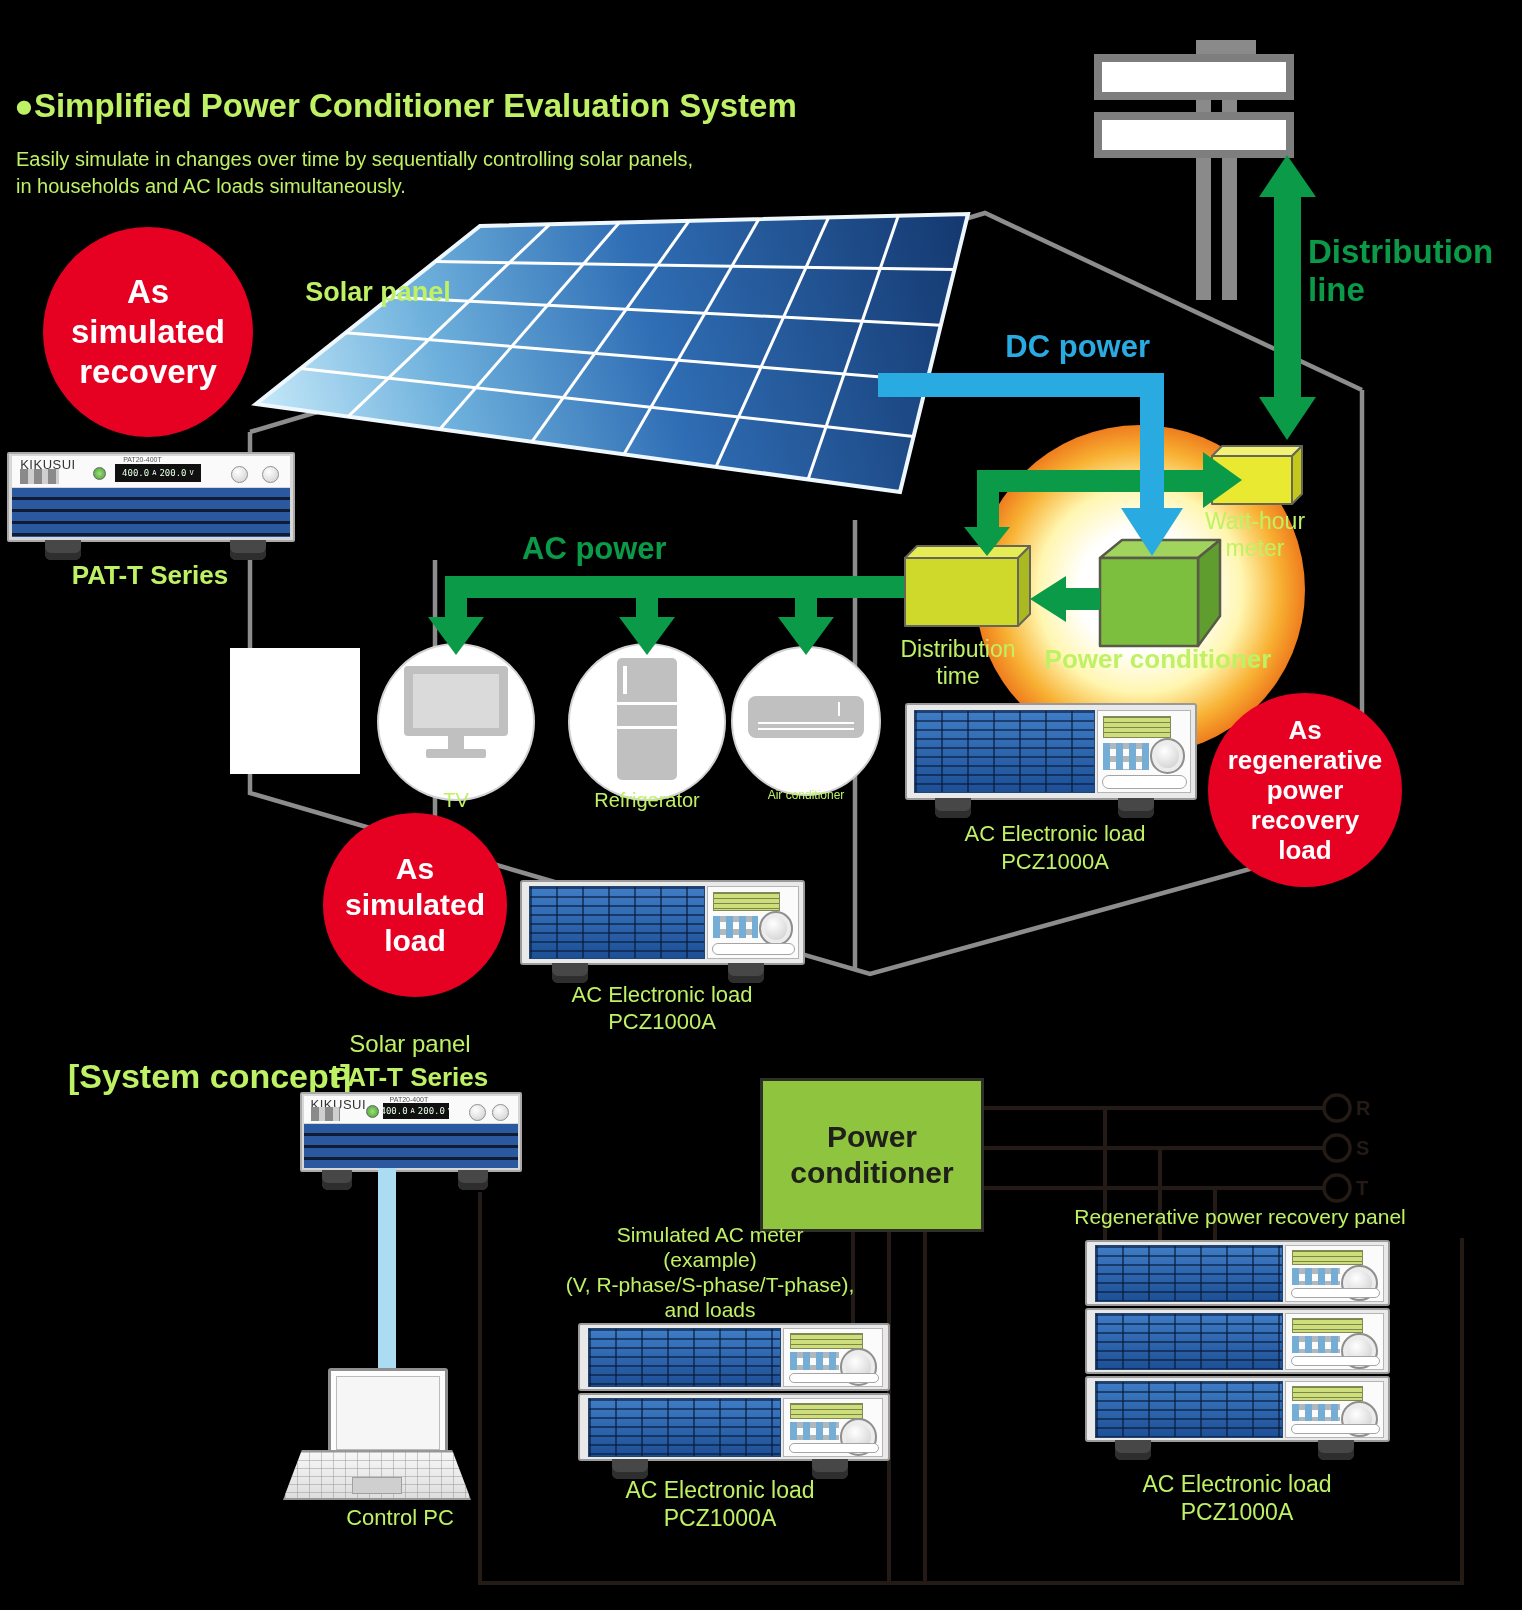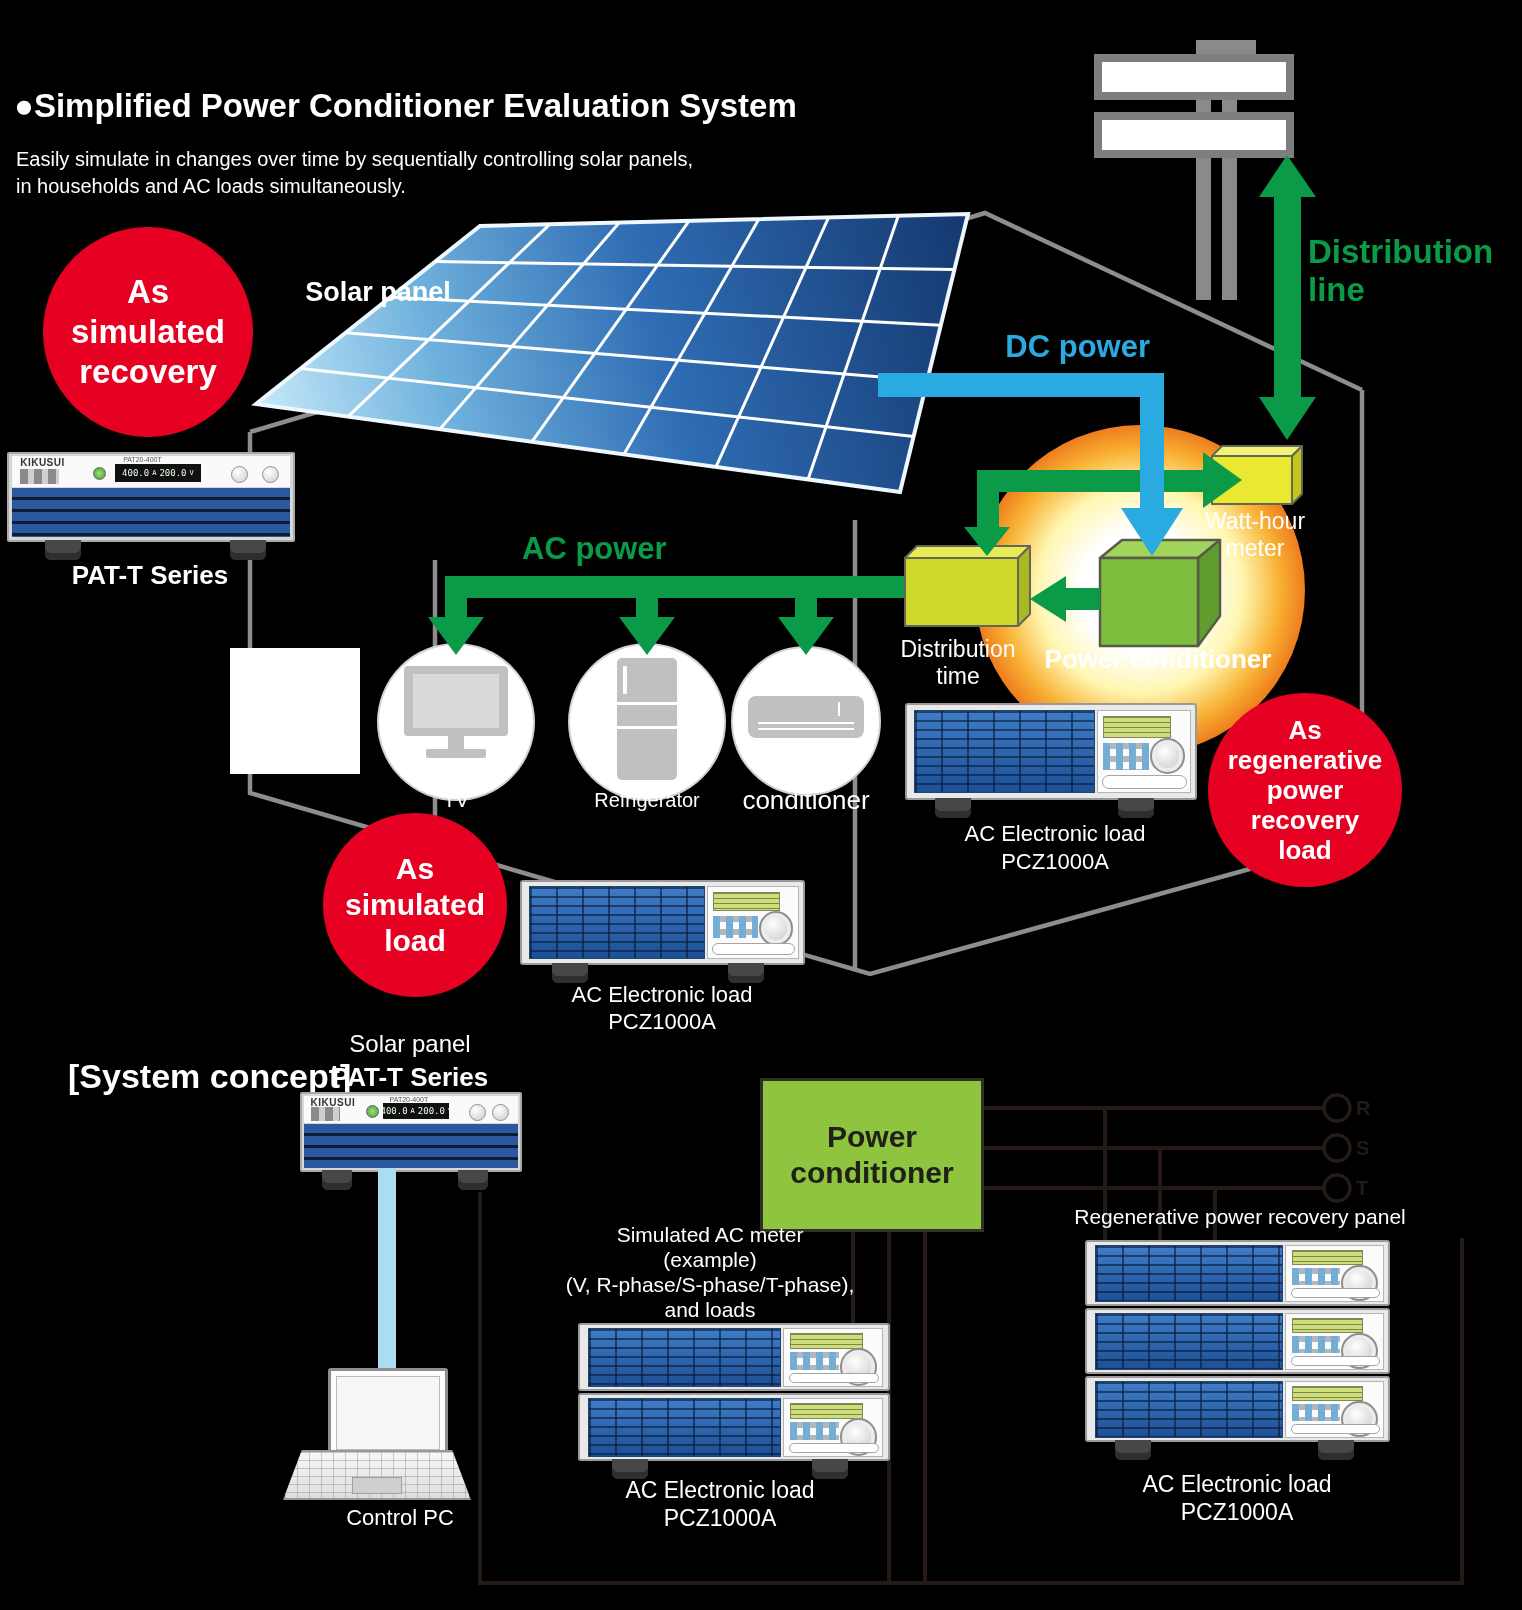--- a/index.html
+++ b/index.html
@@ -1,18 +1,18 @@
 <!DOCTYPE html>
 <html><head>
 <meta charset="utf-8">
 <style>
   html,body{margin:0;padding:0;background:#000;}
   #stage{position:relative;width:1522px;height:1610px;background:#000;overflow:hidden;
          font-family:"Liberation Sans",sans-serif;}
-  .t{position:absolute;color:#ffffff;line-height:1.2;}
+  .t{position:absolute;color:#bef264;line-height:1.2;}
   .c{text-align:center;}
   .b{font-weight:700;}
   .lay{position:absolute;left:0;top:0;}
   
   .glow{position:absolute;left:975px;top:425px;width:330px;height:330px;border-radius:50%;
     background:radial-gradient(circle,#ffffff 0%,#ffffff 26%,#fff6b0 44%,#f8b133 60%,#ee7b1d 71%,rgba(238,123,29,0) 80%);}
   
   .badge{position:absolute;border-radius:50%;background:#e60022;color:#fff;display:flex;
     flex-direction:column;align-items:center;justify-content:center;font-weight:700;text-align:center;}
   
@@ -35,21 +35,21 @@
     background-image:repeating-linear-gradient(90deg,#4a93c8 0 7px,transparent 7px 13px),
       repeating-linear-gradient(180deg,#98a2a8 0 6px,transparent 6px 13px);}
   .pcz-knob{position:absolute;right:5%;top:34%;width:34%;aspect-ratio:1/1;border-radius:50%;
     background:radial-gradient(circle at 40% 35%,#fff,#d8d8d8 60%,#b9b9b9);border:2px solid #8f8f8f;
     box-shadow:inset 0 0 0 4px #ececec;}
   .pcz-tray{position:absolute;left:5%;bottom:4%;width:90%;height:15%;background:#fff;border:1.5px solid #a5a5a5;border-radius:7px;}
   
   .pat-inst{position:absolute;}
   .pat-body{position:absolute;inset:0;background:#d7d7d7;border:2px solid #a9a9a9;border-radius:2px;}
   .pat-face{position:absolute;left:1%;top:2%;width:98%;height:36%;background:#fafafa;}
-  .pat-logo{position:absolute;left:3%;top:4%;font-size:10px;font-weight:700;color:#333;letter-spacing:.5px;}
+  .pat-logo{position:absolute;left:3%;top:4%;font-size:13px;font-weight:400;color:#333;letter-spacing:.5px;}
   .pat-model{position:absolute;left:40%;top:2%;font-size:7px;color:#555;}
   .pat-terms{position:absolute;left:3%;top:42%;width:14%;height:50%;
     background-image:repeating-linear-gradient(90deg,#8a8a8a 0 8px,#cfcfcf 8px 14px);}
   .pat-power{position:absolute;left:29%;top:36%;width:11px;height:11px;border-radius:50%;
     background:radial-gradient(#9fe07a,#3f9e2f);border:1px solid #666;}
   .pat-display{position:absolute;left:37%;top:28%;width:31%;height:58%;background:#101010;color:#e8ffe8;
     font-family:"DejaVu Sans Mono",monospace;font-size:9px;display:flex;align-items:center;justify-content:center;gap:3px;}
   .pat-display .u{color:#fff;font-size:7px;}
   .pat-knob{position:absolute;top:32%;width:15px;height:15px;border-radius:50%;
     background:radial-gradient(circle at 38% 32%,#fff,#ccc);border:1.5px solid #909090;}
@@ -251,21 +251,21 @@
     <div style="position:absolute;left:6px;top:8px;width:4px;height:28px;background:#fff;"></div>
   </div>
   <div style="position:absolute;left:748px;top:696px;width:116px;height:42px;">
     <div class="icon-part" style="left:0;top:0;width:116px;height:42px;border-radius:8px;"></div>
     <div style="position:absolute;left:10px;top:26px;width:96px;height:10px;background-image:repeating-linear-gradient(180deg,#fff 0 2px,transparent 2px 6px);"></div>
     <div style="position:absolute;left:90px;top:6px;width:2px;height:14px;background:#fff;"></div>
   </div>
 
   <div class="t c" style="left:396px;top:788px;width:120px;font-size:20px;">TV</div>
   <div class="t c" style="left:577px;top:788px;width:140px;font-size:20px;">Refrigerator</div>
-  <div class="t c" style="left:726px;top:754px;width:160px;font-size:26px;">Air conditioner</div>
+  <div class="t c" style="left:726px;top:788px;width:160px;font-size:12px;">Air conditioner</div>
 
   <div class="pcz-inst" style="left:905px;top:703px;width:292px;height:97px;">
   <div class="pcz-body">
     <div class="pcz-grille"></div>
     <div class="pcz-panel">
       <div class="pcz-lcd"></div>
       <div class="pcz-btns"></div>
       <div class="pcz-knob"></div>
       <div class="pcz-tray"></div>
     </div>

